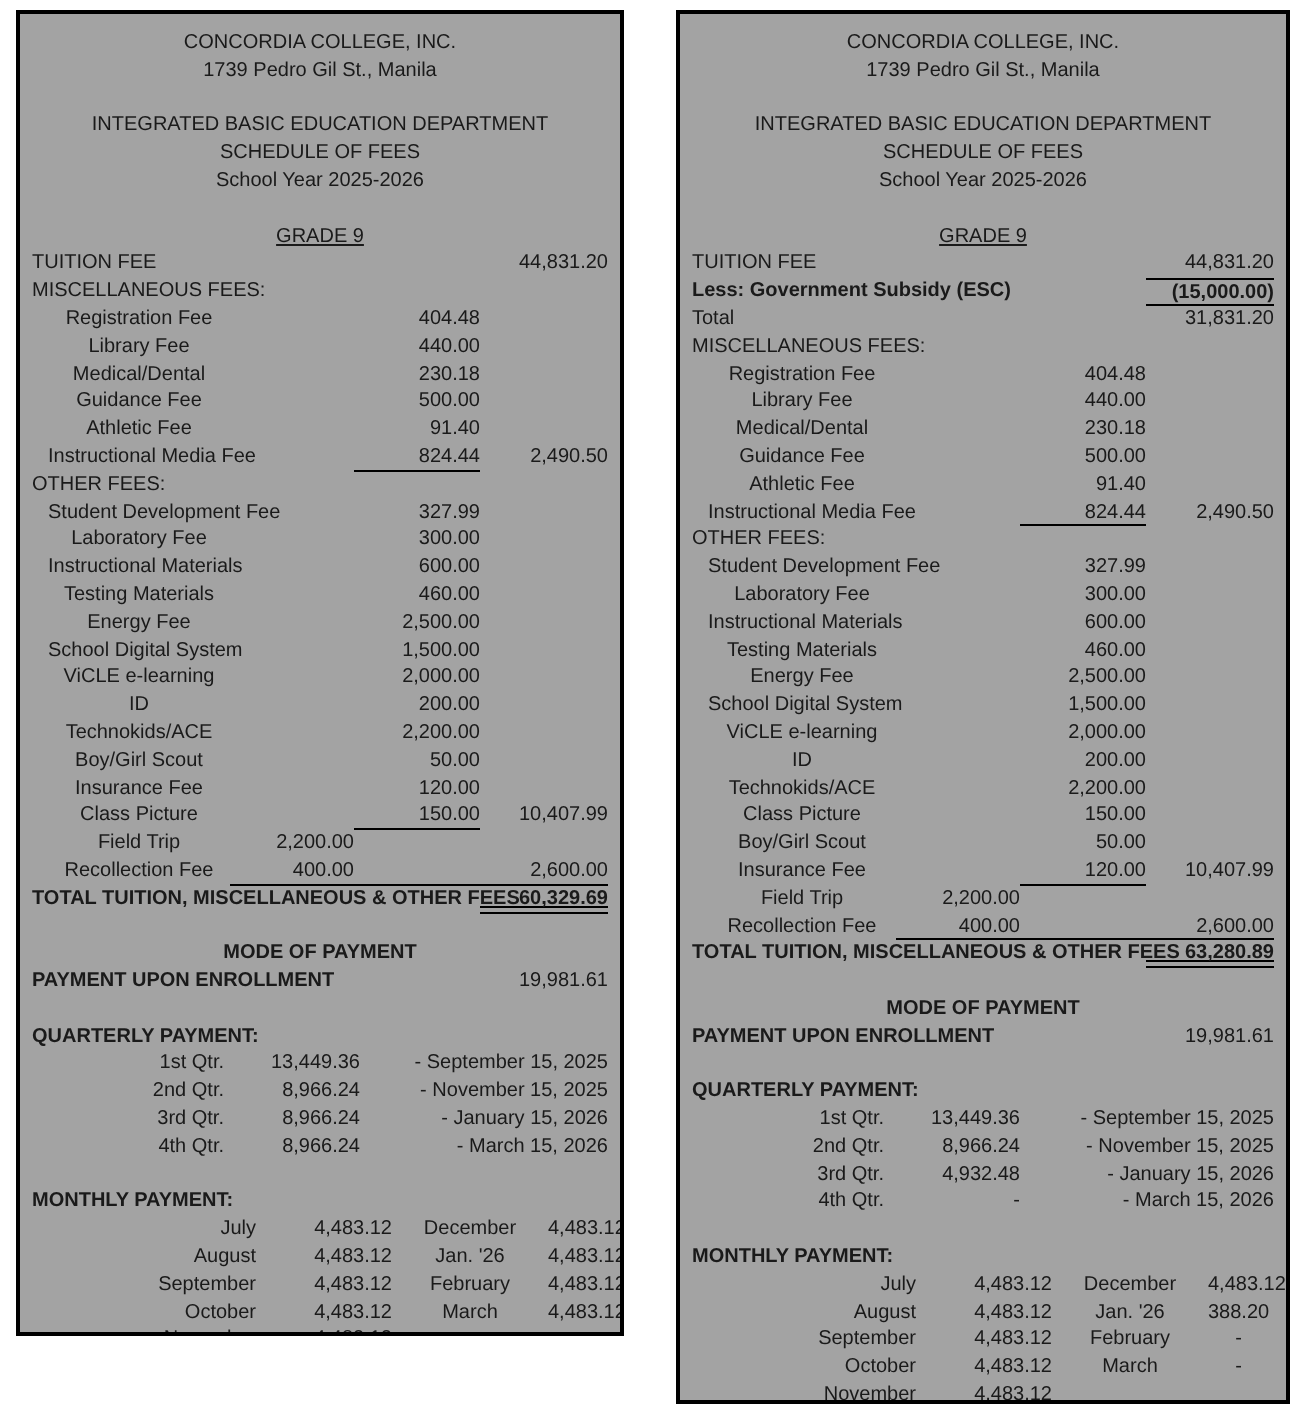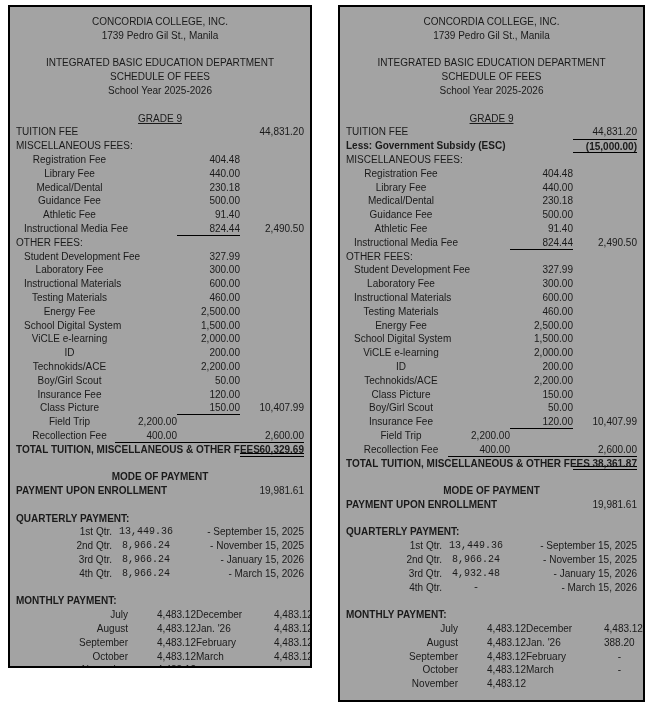--- a/index.html
+++ b/index.html
@@ -26,27 +26,27 @@
   .frow .lbl { flex:1 1 0; min-width:0; white-space:nowrap; overflow:visible; }
   .frow .lbl.ind { padding-left:8px;text-align:center; }
   .cell { flex:0 0 auto; text-align:right; white-space:nowrap; }
   .c1 { width:62px; } .c2 { width:63px; } .c3 { width:64px; }
   .u   { border-bottom:1px solid #000; }
   .t   { border-top:1px solid #000; }
   .dbl { border-bottom:4px double #000; }
 
   .qrow { display:flex; height:13.8px; padding:0 6px; }
   .q-label { flex:0 0 auto; width:96px; text-align:right; }
-  .q-amt   { flex:0 0 auto; width:68px; text-align:center;font-family:Liberation Mono, monospace; }
+  .q-amt   { flex:0 0 auto; width:68px; text-align:right; }
   .q-due   { flex:1 1 0; padding-left:10px; white-space:nowrap;text-align:right; }
 
   .mrow { display:flex; height:13.8px; padding:0 22px; }
   .m1  { flex:0 0 auto; width:96px; text-align:right; }
   .ma1 { flex:0 0 auto; width:68px; text-align:right; }
-  .m2  { flex:0 0 auto; width:78px; text-align:left; }
+  .m2  { flex:0 0 auto; width:78px; text-align:center; }
   .ma2 { flex:1 1 0; text-align:right; }
 </style>
 </head>
 <body>
 
 <section class="panel panel-left">
   <div class="hdr">CONCORDIA COLLEGE, INC.</div>
   <div class="hdr">1739 Pedro Gil St., Manila</div>
   <div class="spacer"></div>
   <div class="hdr">INTEGRATED BASIC EDUCATION DEPARTMENT</div>
@@ -286,20 +286,26 @@
         <div class="cell c2"></div>
         <div class="cell c3">44,831.20</div>
       </div>
       <div class="frow bold">
         <div class="lbl">Less: Government Subsidy (ESC)</div>
         <div class="cell c1"></div>
         <div class="cell c2"></div>
         <div class="cell c3 u t">(15,000.00)</div>
       </div>
       <div class="frow">
+        <div class="lbl">Total</div>
+        <div class="cell c1"></div>
+        <div class="cell c2"></div>
+        <div class="cell c3">31,831.20</div>
+      </div>
+      <div class="frow">
         <div class="lbl">MISCELLANEOUS FEES:</div>
         <div class="cell c1"></div>
         <div class="cell c2"></div>
         <div class="cell c3"></div>
       </div>
       <div class="frow">
         <div class="lbl ind">Registration Fee</div>
         <div class="cell c1"></div>
         <div class="cell c2">404.48</div>
         <div class="cell c3"></div>
@@ -421,21 +427,21 @@
       <div class="frow">
         <div class="lbl ind">Recollection Fee</div>
         <div class="cell c1 u">400.00</div>
         <div class="cell c2 u"></div>
         <div class="cell c3 u">2,600.00</div>
       </div>
       <div class="frow bold">
         <div class="lbl">TOTAL TUITION, MISCELLANEOUS &amp; OTHER FEES</div>
         <div class="cell c1"></div>
         <div class="cell c2"></div>
-        <div class="cell c3 dbl">38,361.87</div>
+        <div class="cell c3 dbl">63,280.89</div>
       </div>
     </div>
   <div class="spacer"></div>
   <div class="hdr bold">MODE OF PAYMENT</div>
   <div class="frow">
     <div class="lbl bold">PAYMENT UPON ENROLLMENT</div>
     <div class="cell c3">19,981.61</div>
   </div>
   <div class="spacer"></div>
   <div class="frow">

